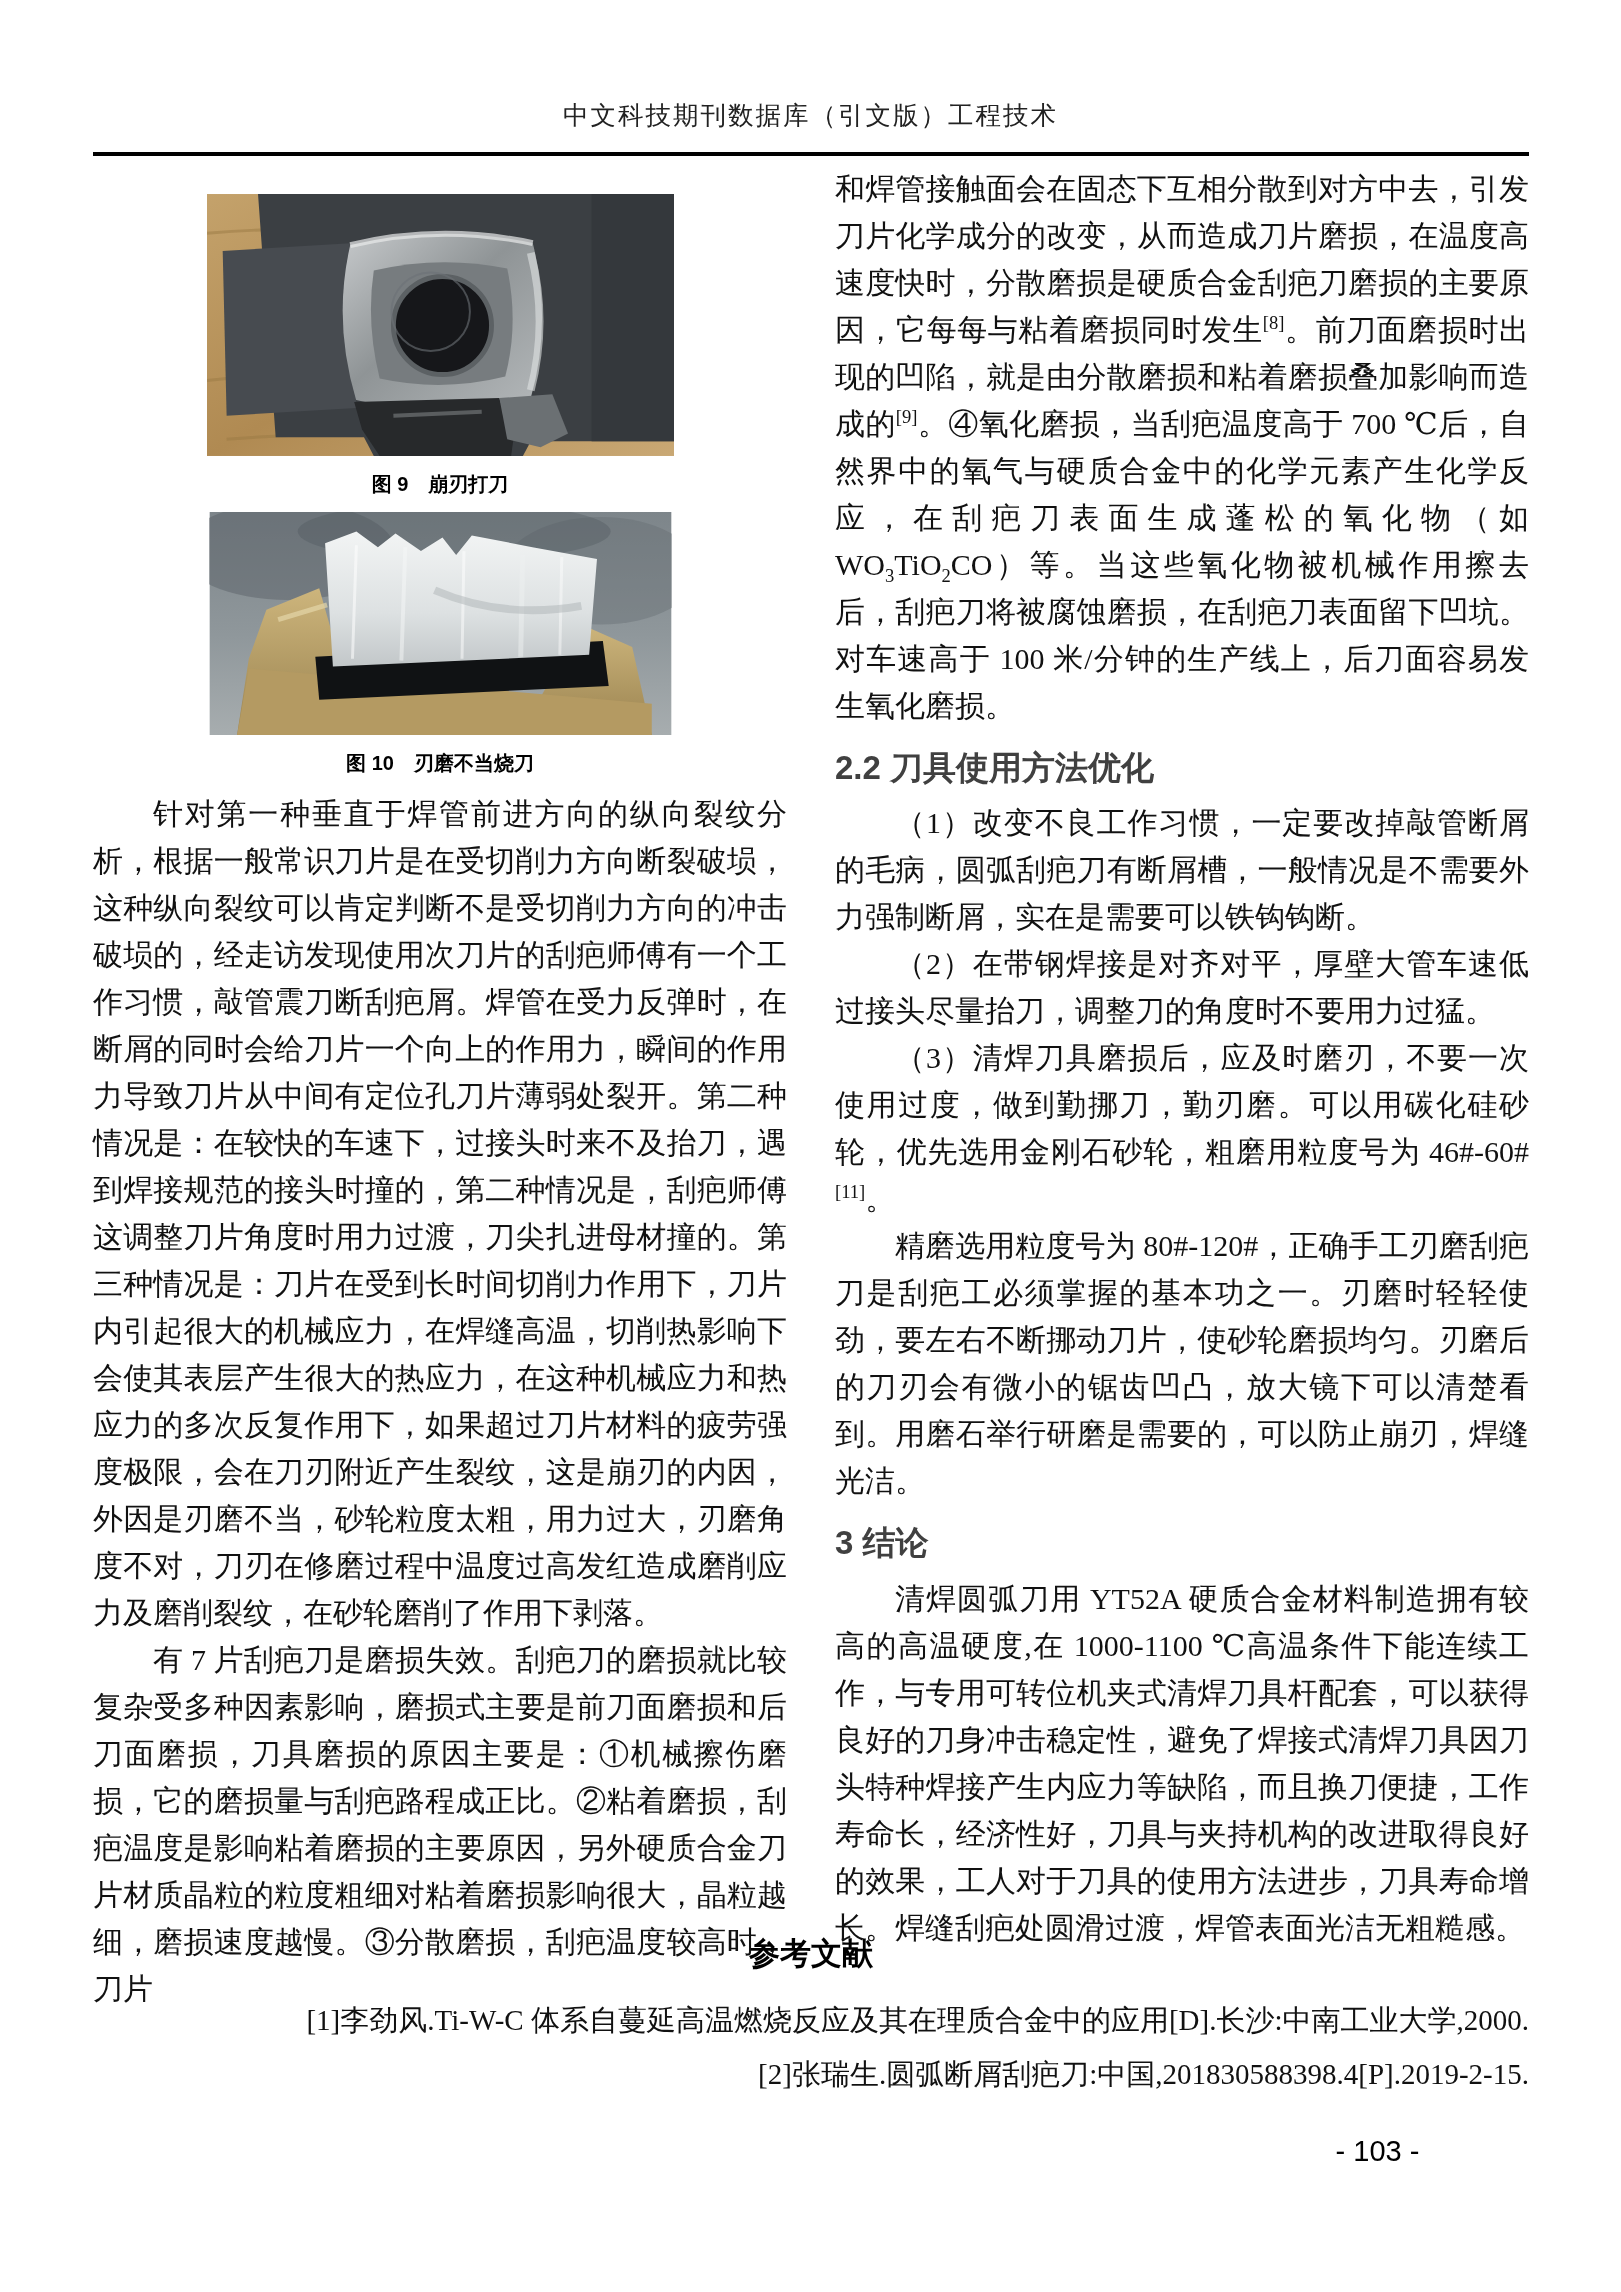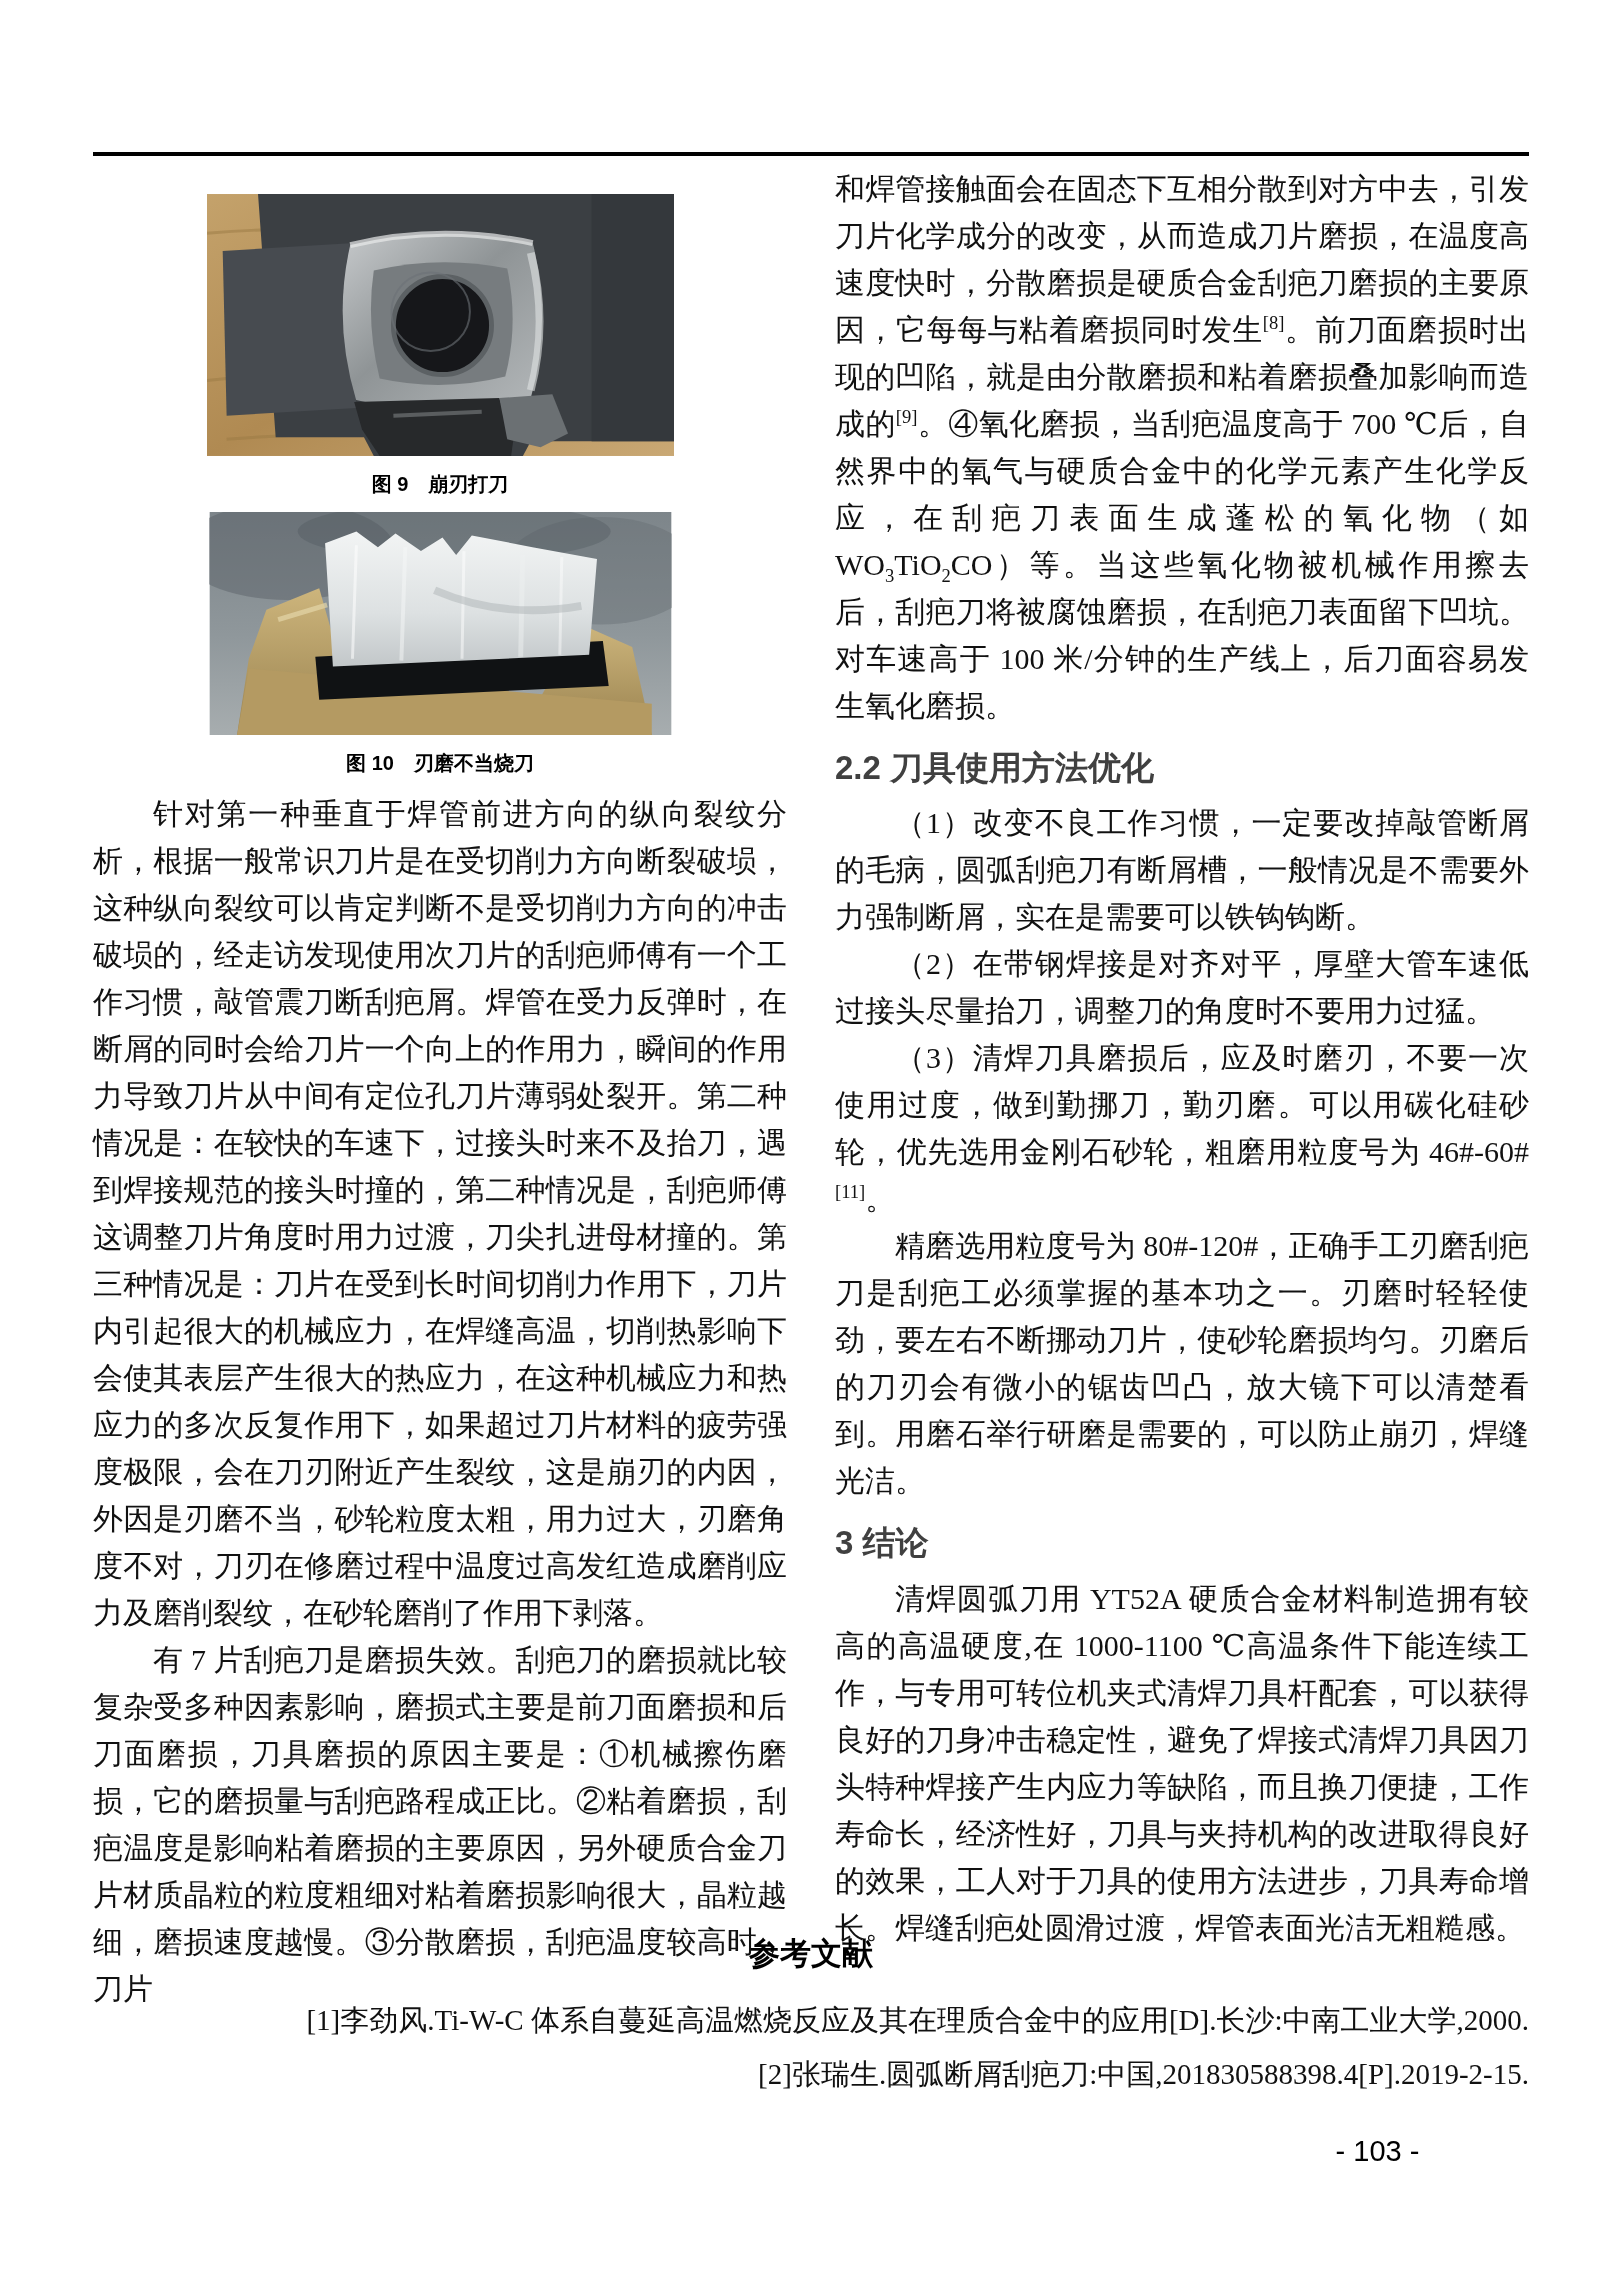--- a/index.html
+++ b/index.html
@@ -31,20 +31,21 @@
   .ref-item{font-size:29px;line-height:54px;margin:0;text-align:right;}
   
   .page-number{position:absolute;top:2135px;left:1299px;width:157px;text-align:center;
         font-family:"Liberation Sans","DejaVu Sans",sans-serif;font-size:29px;color:#000;}
 </style>
 </head>
 <body>
 
 <div class="page">
 
+  <div class="journal-title">中文科技期刊数据库（引文版）工程技术</div>
   <div class="header-rule"></div>
 
   <div class="col col-left">
 
     <figure>
       <span class="photo">
         <svg viewBox="0 0 476 267" width="467" height="262" role="img">
           <defs>
             <linearGradient id="g-wood" x1="0" y1="0" x2="1" y2="1">
               <stop offset="0" stop-color="#c4a26b"></stop>

